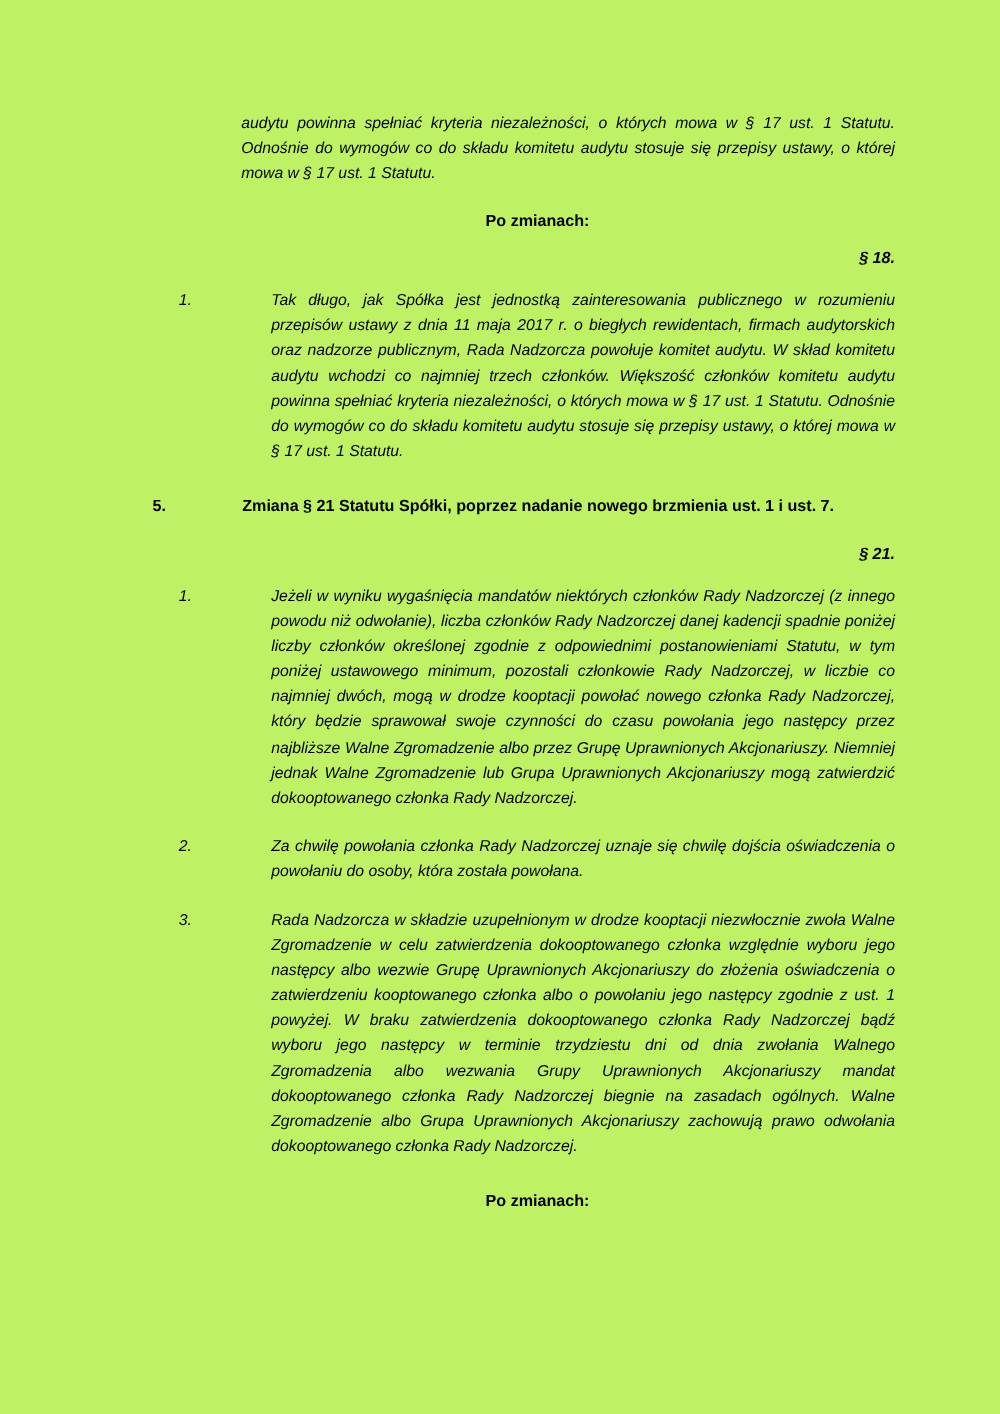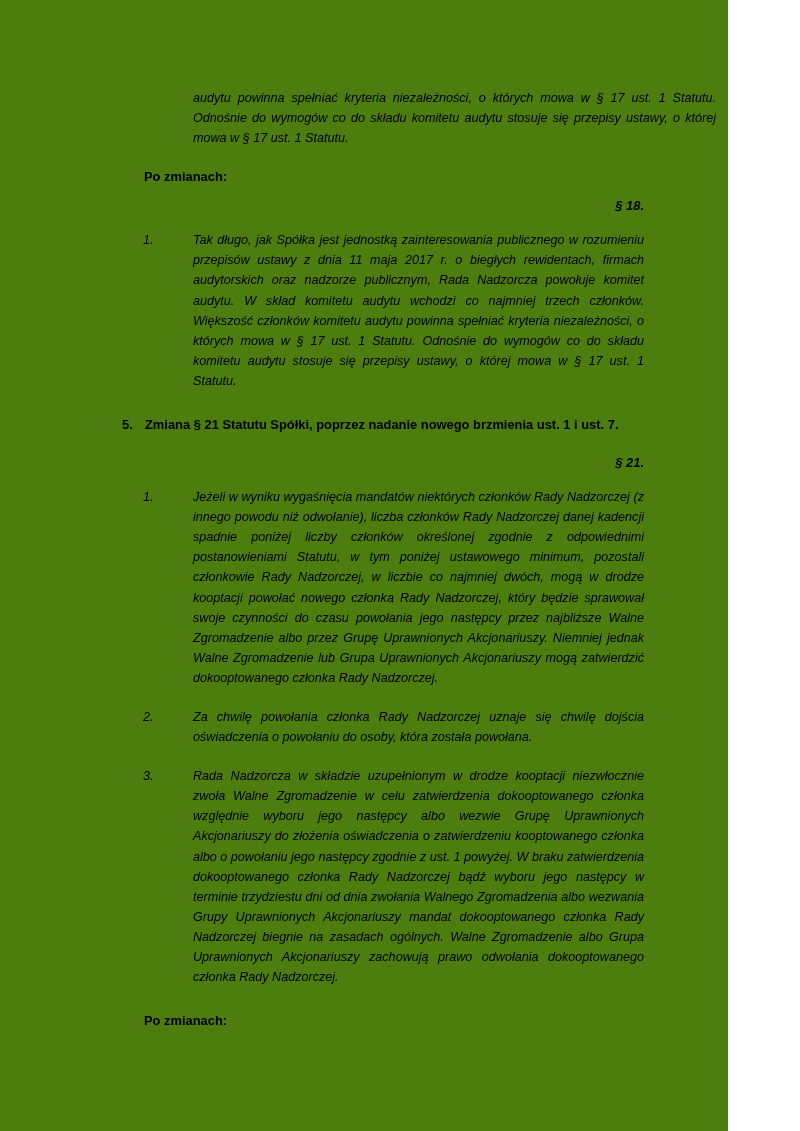--- a/index.html
+++ b/index.html
@@ -14,23 +14,23 @@
     position: relative;
     overflow: hidden;
     font-family: "Liberation Sans", "DejaVu Sans", sans-serif;
     color: #000000;
     -webkit-font-smoothing: antialiased;
   }
 
   .page {
     position: absolute;
     left: 0; top: 0;
-    width: 728px;
+    width: 800px;
     height: 1131px;
-    background: #4d7c0f;
+    background: #bef264;
     box-sizing: border-box;
     padding: 88px 84px 40px 100px;
   }
 
   
   .body-text {
     font-style: italic;
     font-size: 12.6px;
     line-height: 20.1px;
     text-align: justify;
@@ -38,21 +38,21 @@
     margin: 0;
     hyphens: none;
   }
 
   .heading {
     font-style: normal;
     font-weight: bold;
     font-size: 12.9px;
     line-height: 20px;
     margin: 0;
-    text-align: left;
+    text-align: center;
   }
 
   .para-marker {
     font-style: italic;
     font-weight: bold;
     font-size: 12.9px;
     line-height: 20px;
     margin: 0;
   }
 
@@ -103,20 +103,21 @@
   .num-row.level-sub .num {
     flex: 0 0 50px;
     font-style: italic;
     font-weight: normal;
     font-size: 12.6px;
     line-height: 20.1px;
   }
   .num-row.level-sub .num-body {
     flex: 1 1 auto;
     width: 523px;        
+    margin-left: 24px;
   }
 
   
   .gap-sm  { height: 9px; }
   .gap-md  { height: 14px; }
   .gap-lg  { height: 19px; }
   .gap-xl  { height: 24px; }
 </style>
 </head>
 <body>

